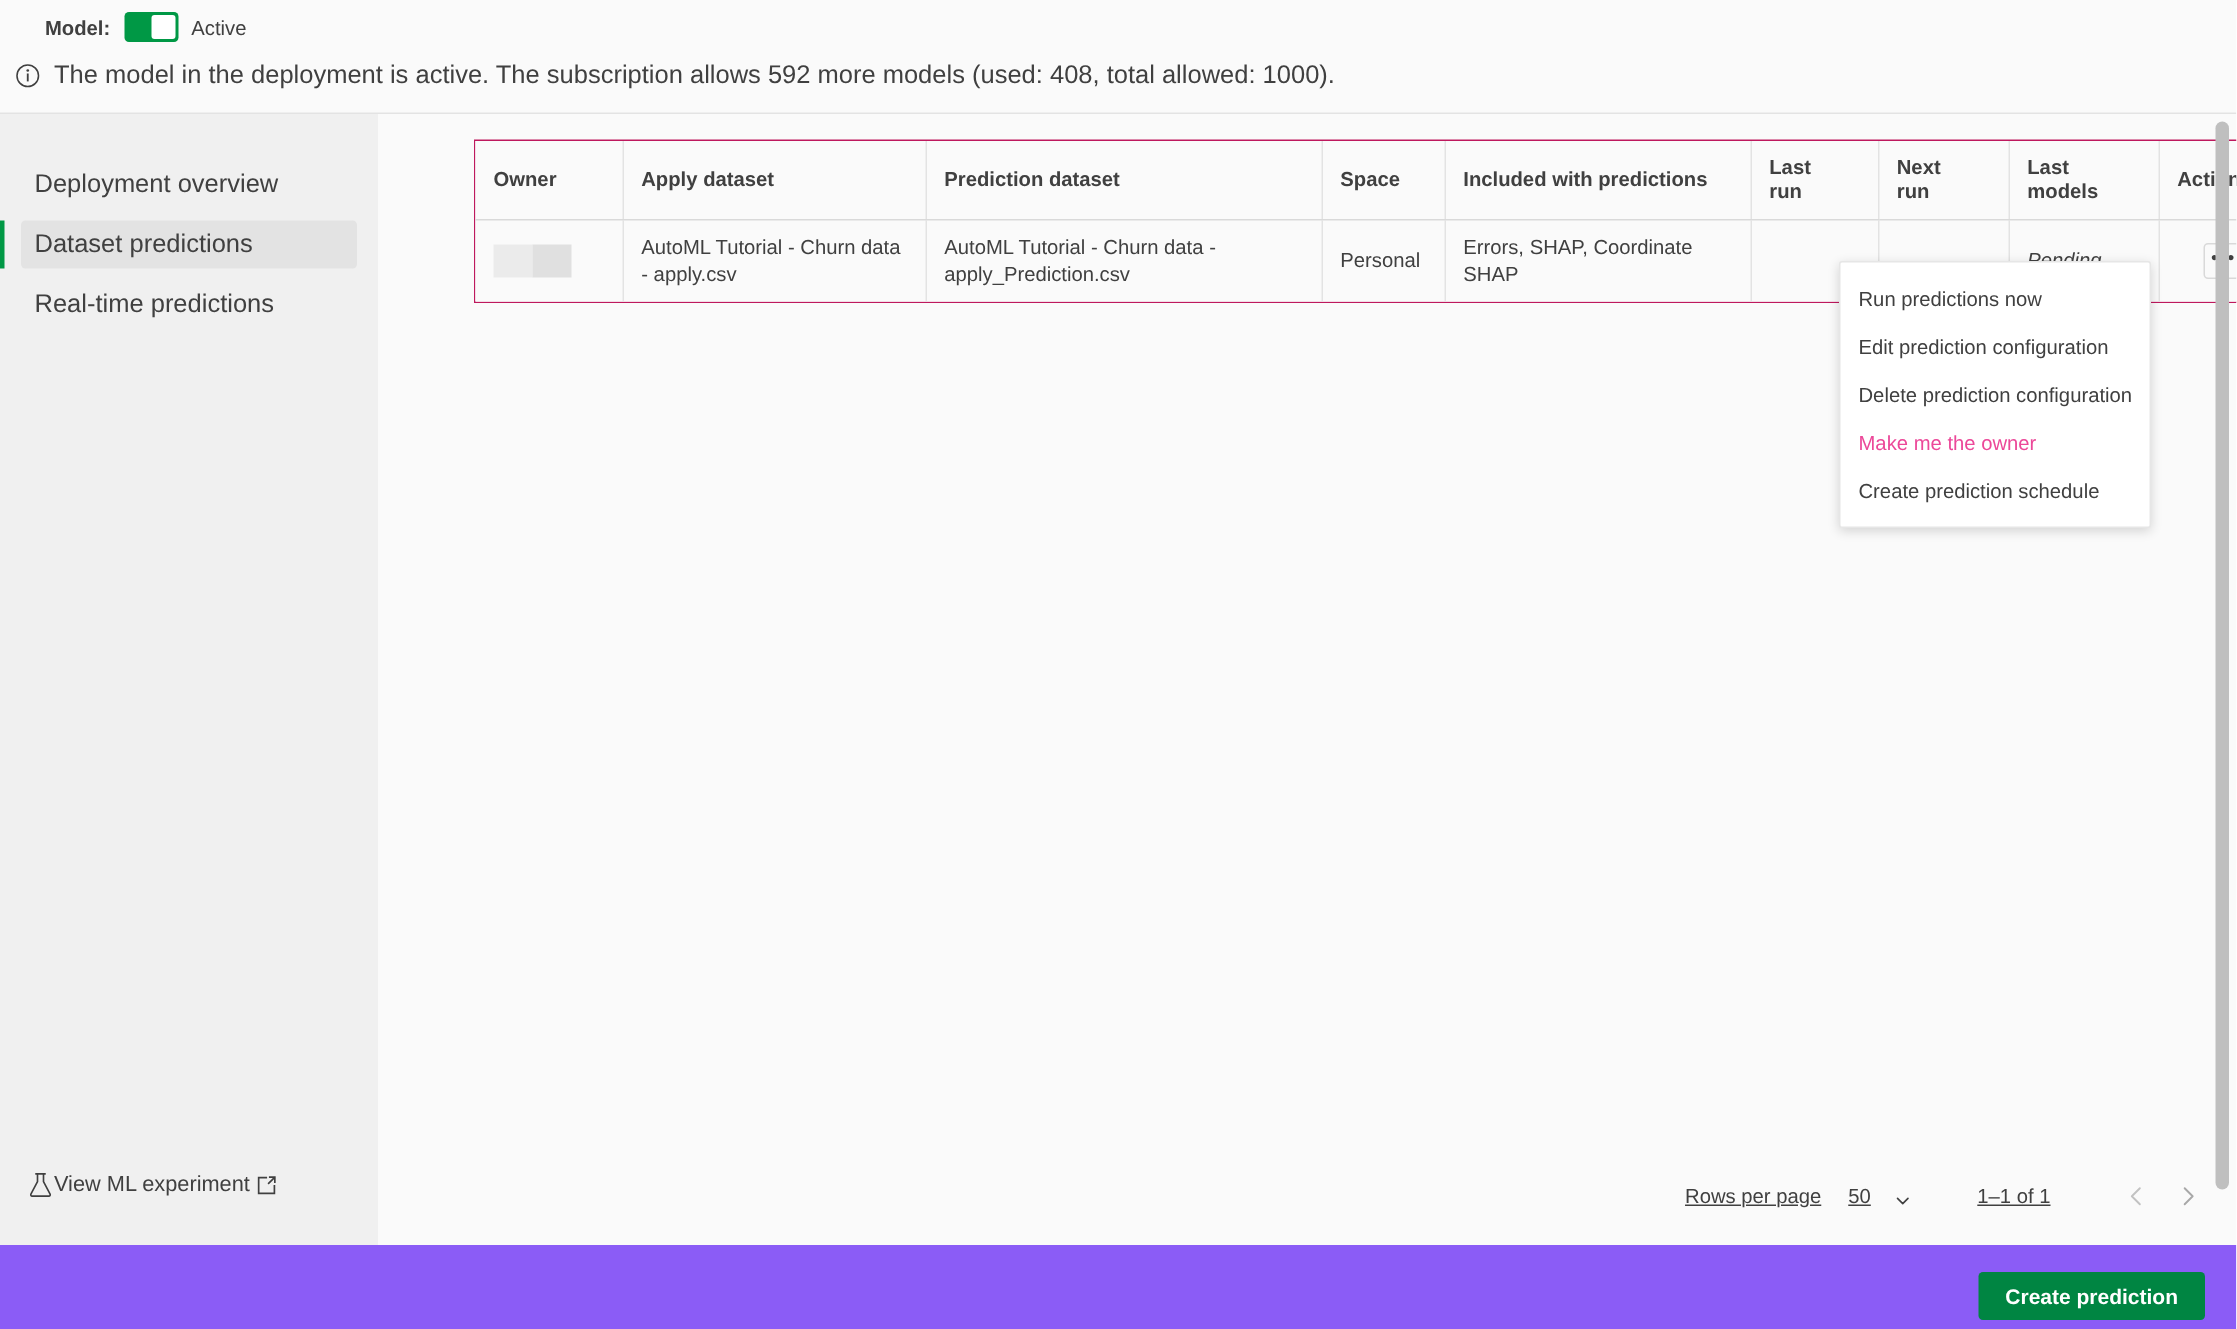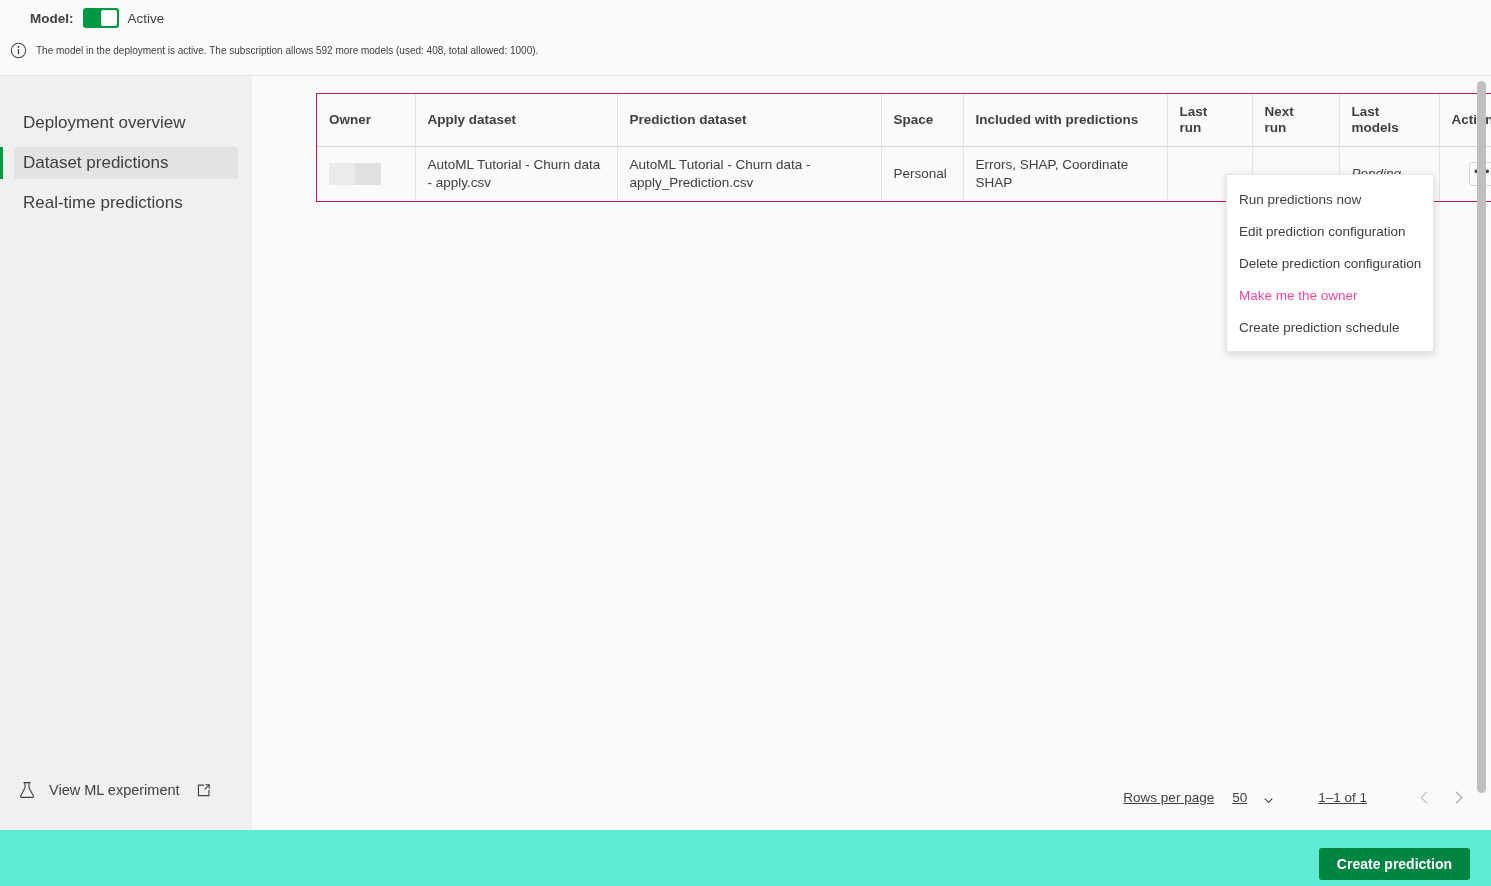--- a/index.html
+++ b/index.html
@@ -31,21 +31,21 @@
     position:absolute; right:2px; top:2px; width:16px; height:16px;
     background:#ffffff; border-radius:2px;
   }
   .toggle-text { font-size:13.5px; color:#404040; }
 
   .info-row {
     position:absolute; left:10px; top:38px; height:24px;
     display:flex; align-items:center; gap:9px;
   }
   .info-icon { width:17px; height:17px; flex:0 0 17px; display:block; }
-  .info-text { font-size:10px; color:#404040;text-align:center; }
+  .info-text { font-size:17px; color:#404040;text-align:center; }
 
   
   .sidebar {
     position:absolute; left:0; top:76px; width:252px; height:754px;
     background:#f0f0f0;
   }
   .nav { padding-top:31px; }
   .nav-item {
     position:relative;
     height:32px; margin:0 14px 8px 14px;
@@ -54,21 +54,21 @@
     font-size:17px; color:#404040;
     border-radius:3px; cursor:pointer;
   }
   .nav-item.selected { background:#e3e3e3; }
   .nav-item.selected::before {
     content:""; position:absolute; left:-14px; top:0; width:3px; height:32px;
     background:#009845;
   }
   .ml-link {
     position:absolute; left:18px; bottom:31px;
-    display:flex; align-items:center; gap:13px;
+    display:flex; align-items:center; 
     font-size:14.5px; color:#404040; cursor:pointer;
   }
   .flask-icon { width:18px; height:18px; display:block; }
   .ext-icon { width:15px; height:15px; display:block; margin-left:3px; }
 
   
   .main {
     position:absolute; left:252px; top:76px; width:1239px; height:754px;
     background:#fafafa;
   }
@@ -147,21 +147,21 @@
     background:#bfbfbf; border-radius:5px; z-index:30; cursor:pointer;
   }
   .vscroll-track {
     position:absolute; right:3px; top:0; width:13px; height:754px;
     background:transparent; z-index:29;
   }
 
   
   .footer {
     position:absolute; left:0; top:830px; width:1491px; height:56px;
-    background:#5eead4;
+    background:#8b5cf6;
   }
   .create-btn {
     position:absolute; right:21px; top:18px;
     background:#008542; color:#ffffff;
     font-size:14px; font-weight:bold;
     border:none; border-radius:3px;
     padding:0 18px; height:32px; line-height:32px;
     cursor:pointer; font-family:"Liberation Sans", sans-serif;
   }
 </style>

